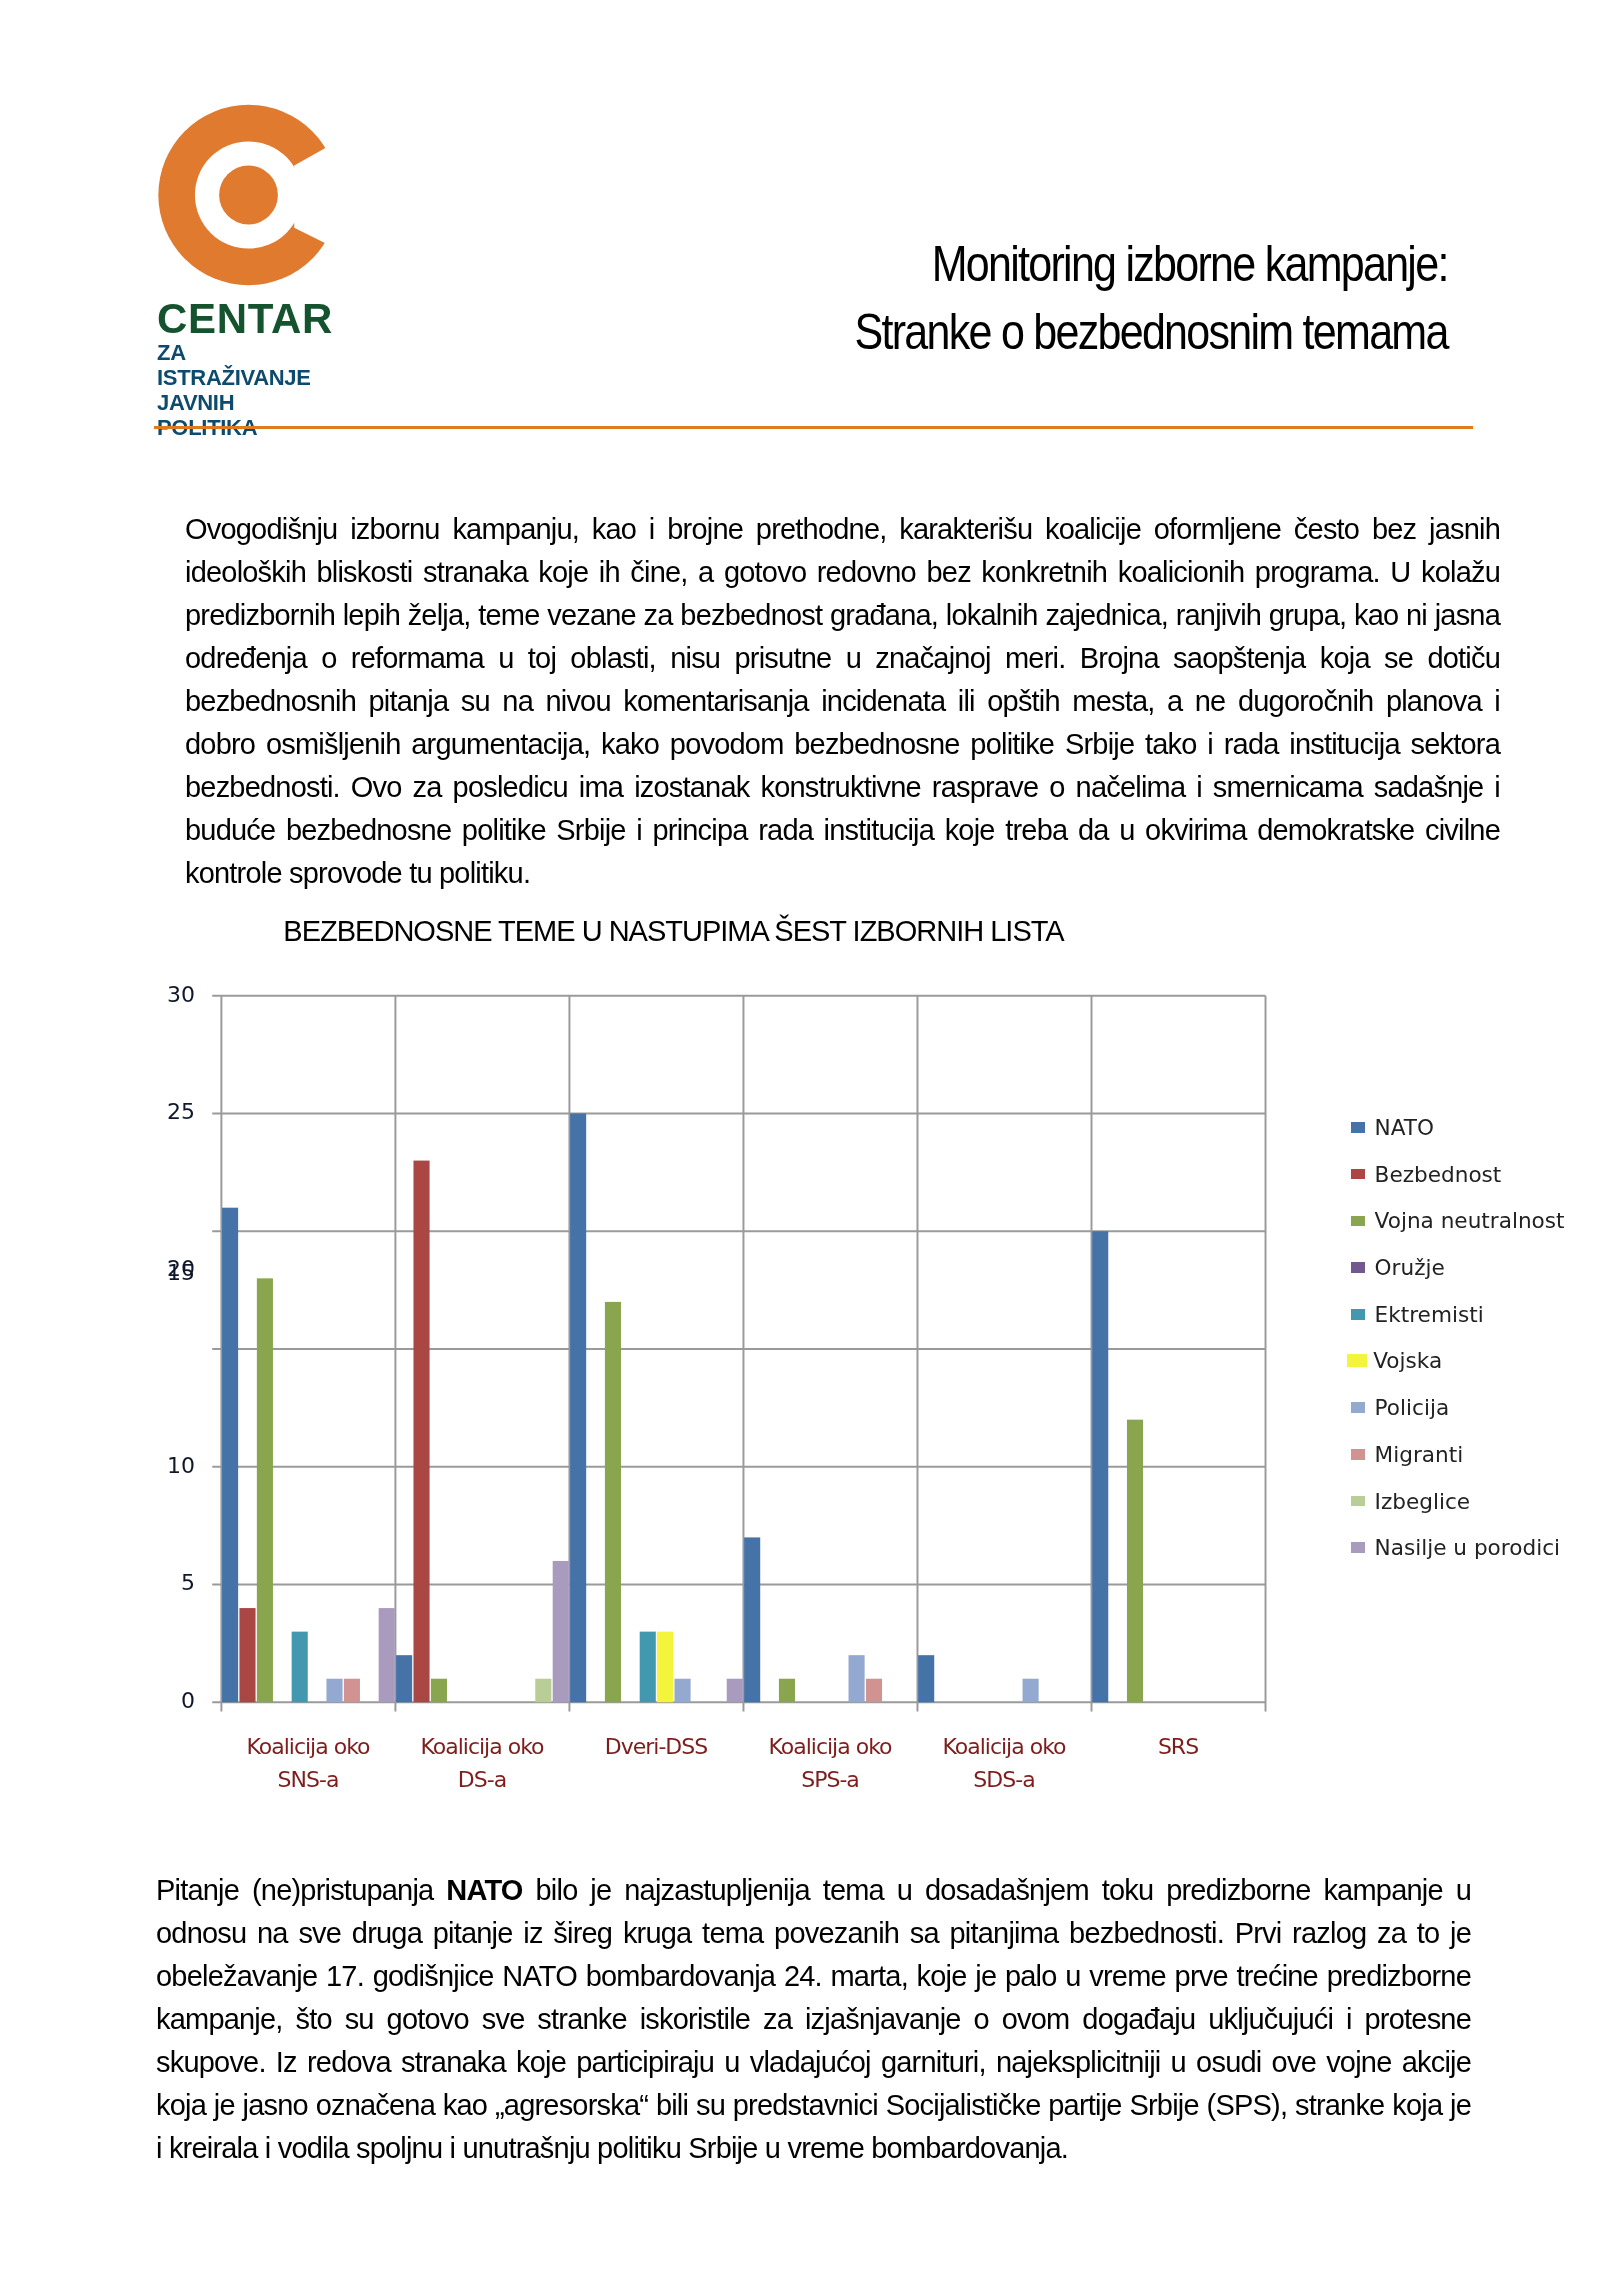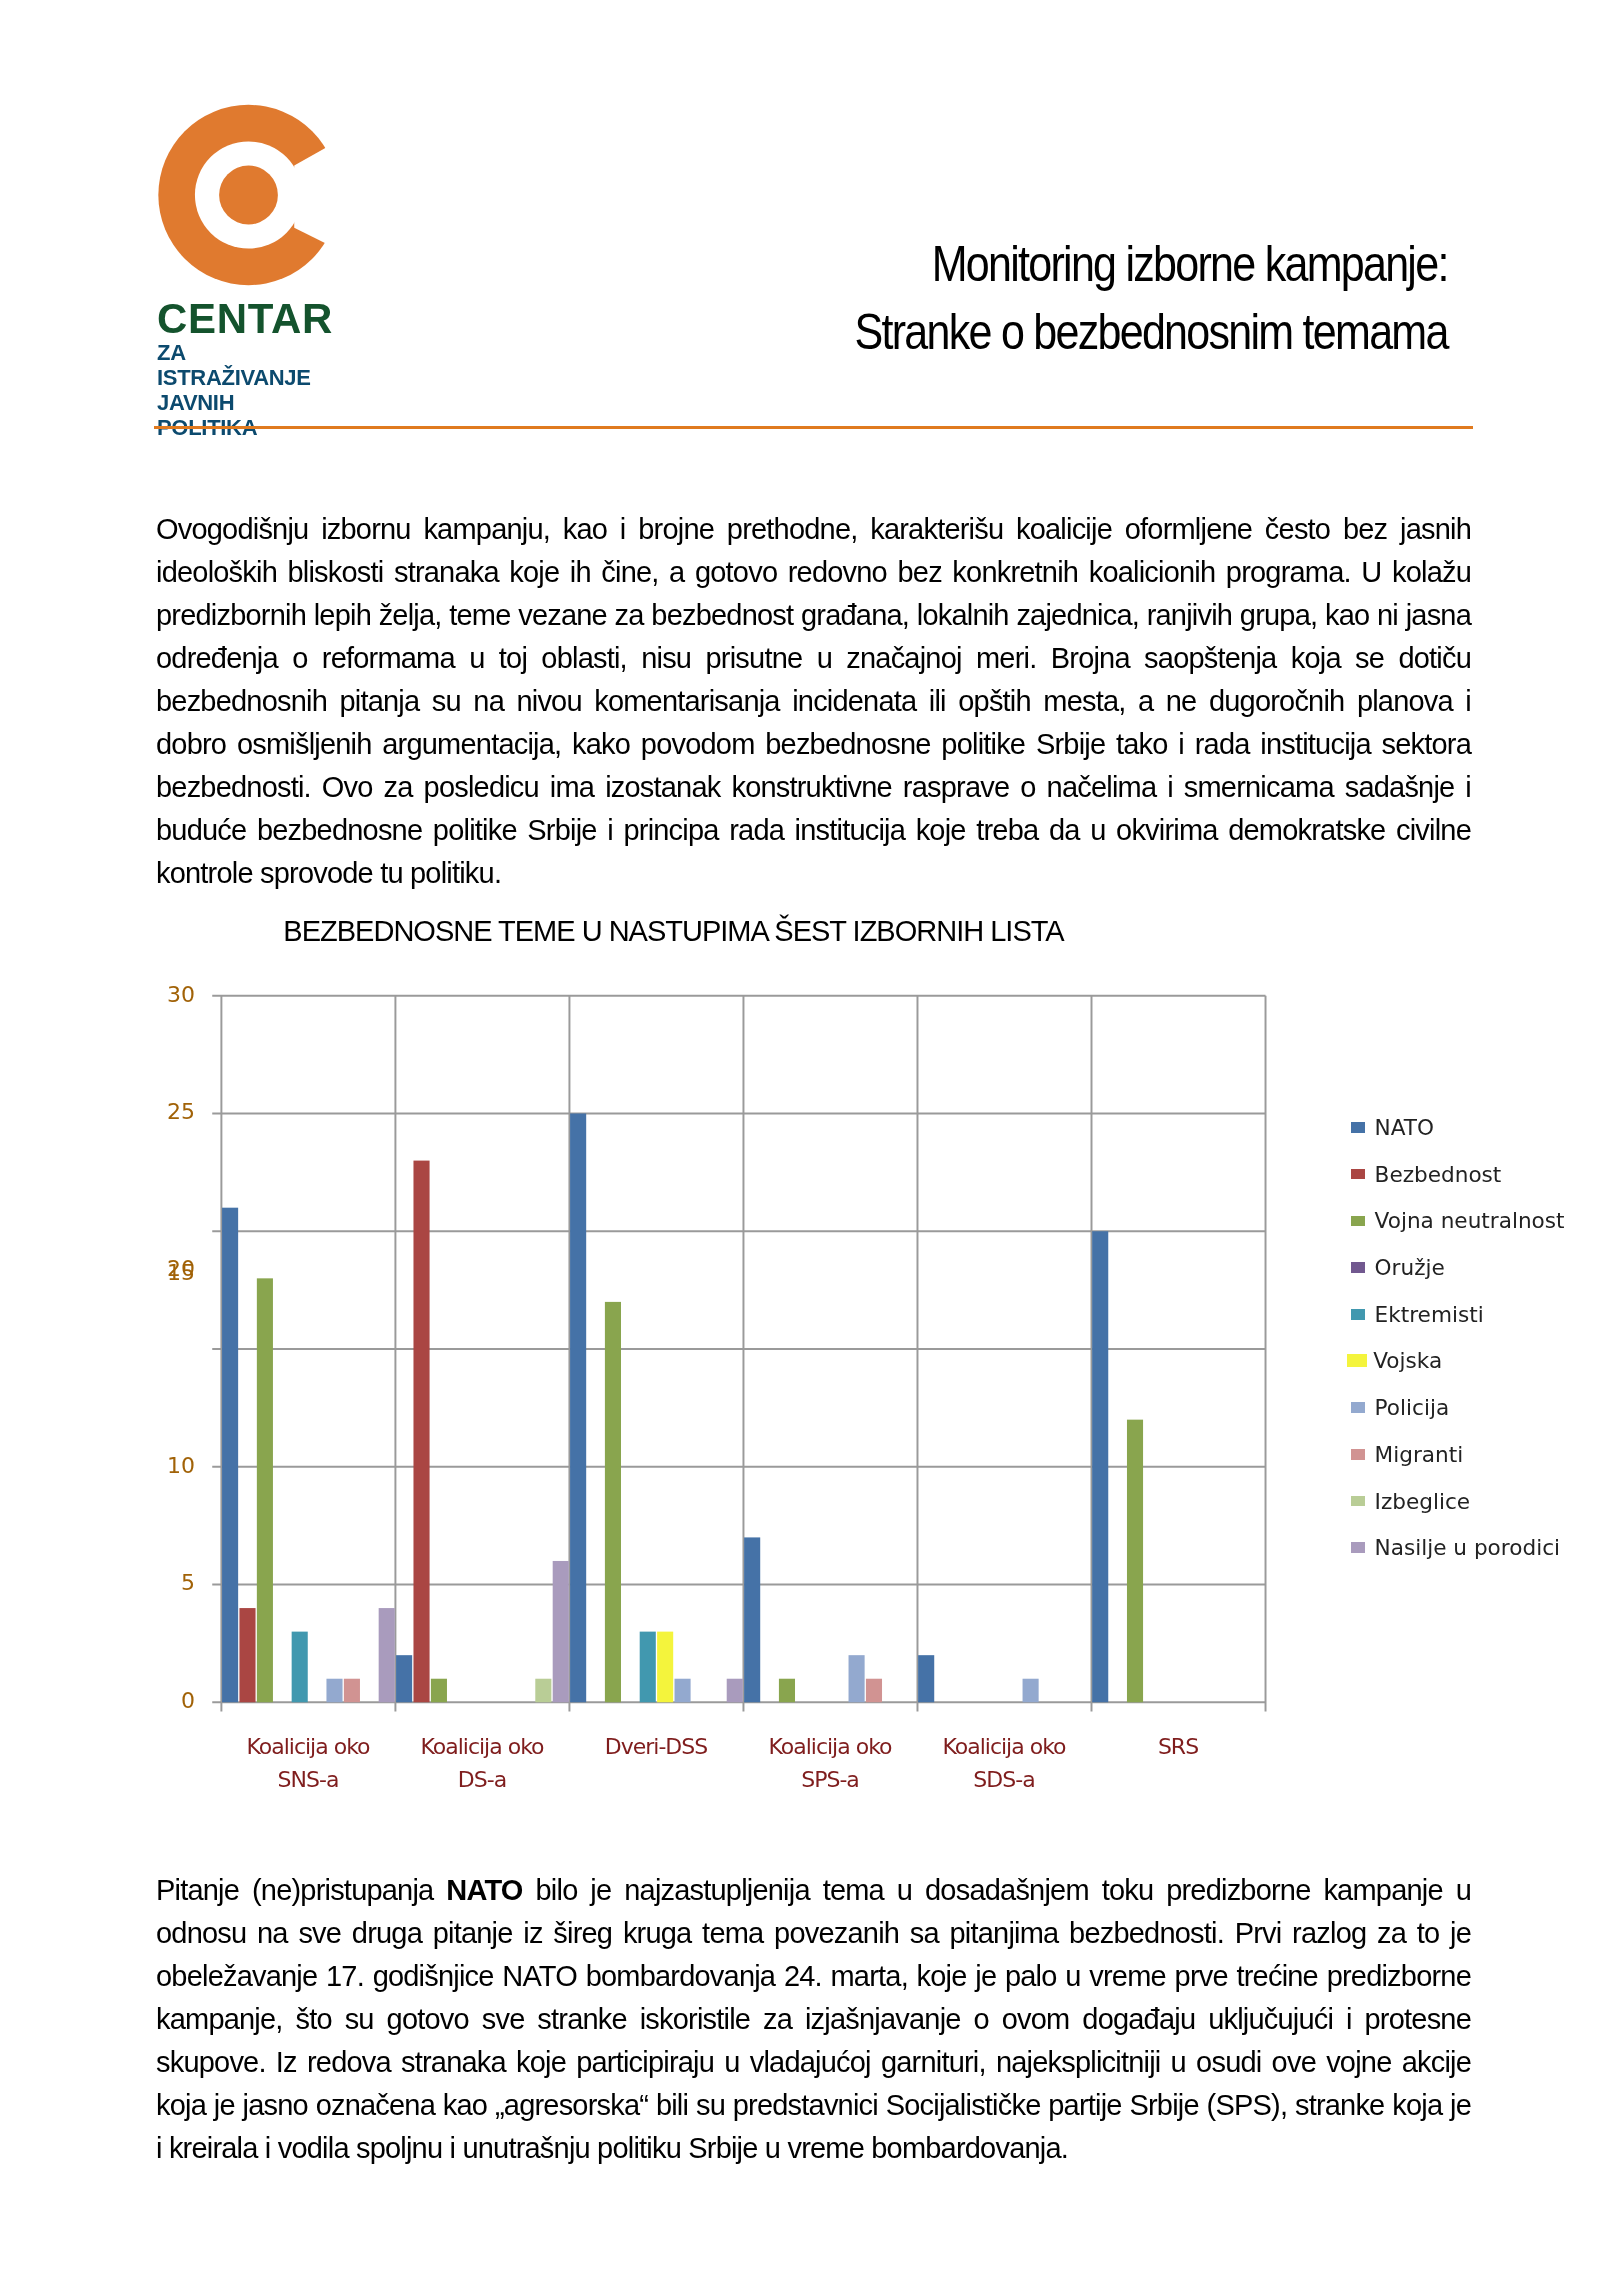--- a/index.html
+++ b/index.html
@@ -5,30 +5,30 @@
   html, body { margin: 0; padding: 0; background: #ffffff; }
   body { width: 1623px; height: 2295px; position: relative; overflow: hidden; font-family: "Liberation Sans", sans-serif; color: #000; }
   .logo { position: absolute; left: 157px; top: 97px; width: 183px; }
   .logo svg { display: block; }
   .logo-centar { font-family: "Liberation Sans", sans-serif; font-weight: bold; color: #14532d; font-size: 42px; line-height: 42px; margin-top: 5.2px; letter-spacing: 0.7px; }
   .logo-sub { font-family: "Liberation Sans", sans-serif; font-weight: bold; color: #0c4a6e; font-size: 22px; line-height: 25px; letter-spacing: -0.3px; }
   .doc-title { position: absolute; right: 175px; top: 230px; text-align: right; font-family: "Liberation Sans", sans-serif; font-size: 50px; line-height: 68px; letter-spacing: -2px; transform: scaleX(0.86); transform-origin: right top; color: #000; }
   .rule { position: absolute; left: 154px; top: 426px; width: 1319px; height: 2.6px; background: #e07a1f; }
   .para { position: absolute; left: 156px; width: 1315px; font-family: "Liberation Sans", sans-serif; font-size: 29px; line-height: 43px; text-align: justify; letter-spacing: -0.8px; transform-origin: left top; }
   .para b { font-weight: bold; }
-  .p1 { top: 479px; }
+  .p1 { top: 479px; margin-left: 29px; }
   .p2 { top: 1840px; }
   .chart-title { position: absolute; left: 0; width: 1347px; top: 915px; text-align: center; font-family: "Liberation Sans", sans-serif; font-size: 29px; letter-spacing: -1px; }
   #chart { position: absolute; left: 0; top: 0; }
   .legend { position: absolute; left: 1351px; top: 1112px; font-family: "DejaVu Sans", sans-serif; font-size: 21.6px; color: #222; }
   .legend-item { display: flex; align-items: center; height: 31px; margin-bottom: 15.7px; }
   .legend-swatch { width: 14.4px; height: 10.5px; margin-right: 9.2px; }
   .legend-swatch.big { width: 19.6px; height: 13px; margin-left: -3.9px; margin-right: 6.5px; }
   .xlab { position: absolute; width: 170px; text-align: center; font-family: "DejaVu Sans", sans-serif; font-size: 22px; line-height: 33px; color: #7f1d1d; letter-spacing: -1px; }
-  .ylab { position: absolute; width: 46px; text-align: right; font-family: "DejaVu Sans", sans-serif; font-size: 22px; color: #a16207; }
+  .ylab { position: absolute; width: 46px; text-align: right; font-family: "DejaVu Sans", sans-serif; font-size: 22px; color: #0f172a; }
 </style>
 </head>
 <body>
 
 <div class="logo">
   <svg width="183" height="196" viewBox="0 0 280 300">
     <circle cx="140" cy="150" r="138" fill="#e07a2f"></circle>
     <circle cx="140" cy="150" r="82" fill="#ffffff"></circle>
     <circle cx="140" cy="150" r="45" fill="#e07a2f"></circle>
     <polygon points="210,105 290,60 290,240 210,200" fill="#ffffff"></polygon>

